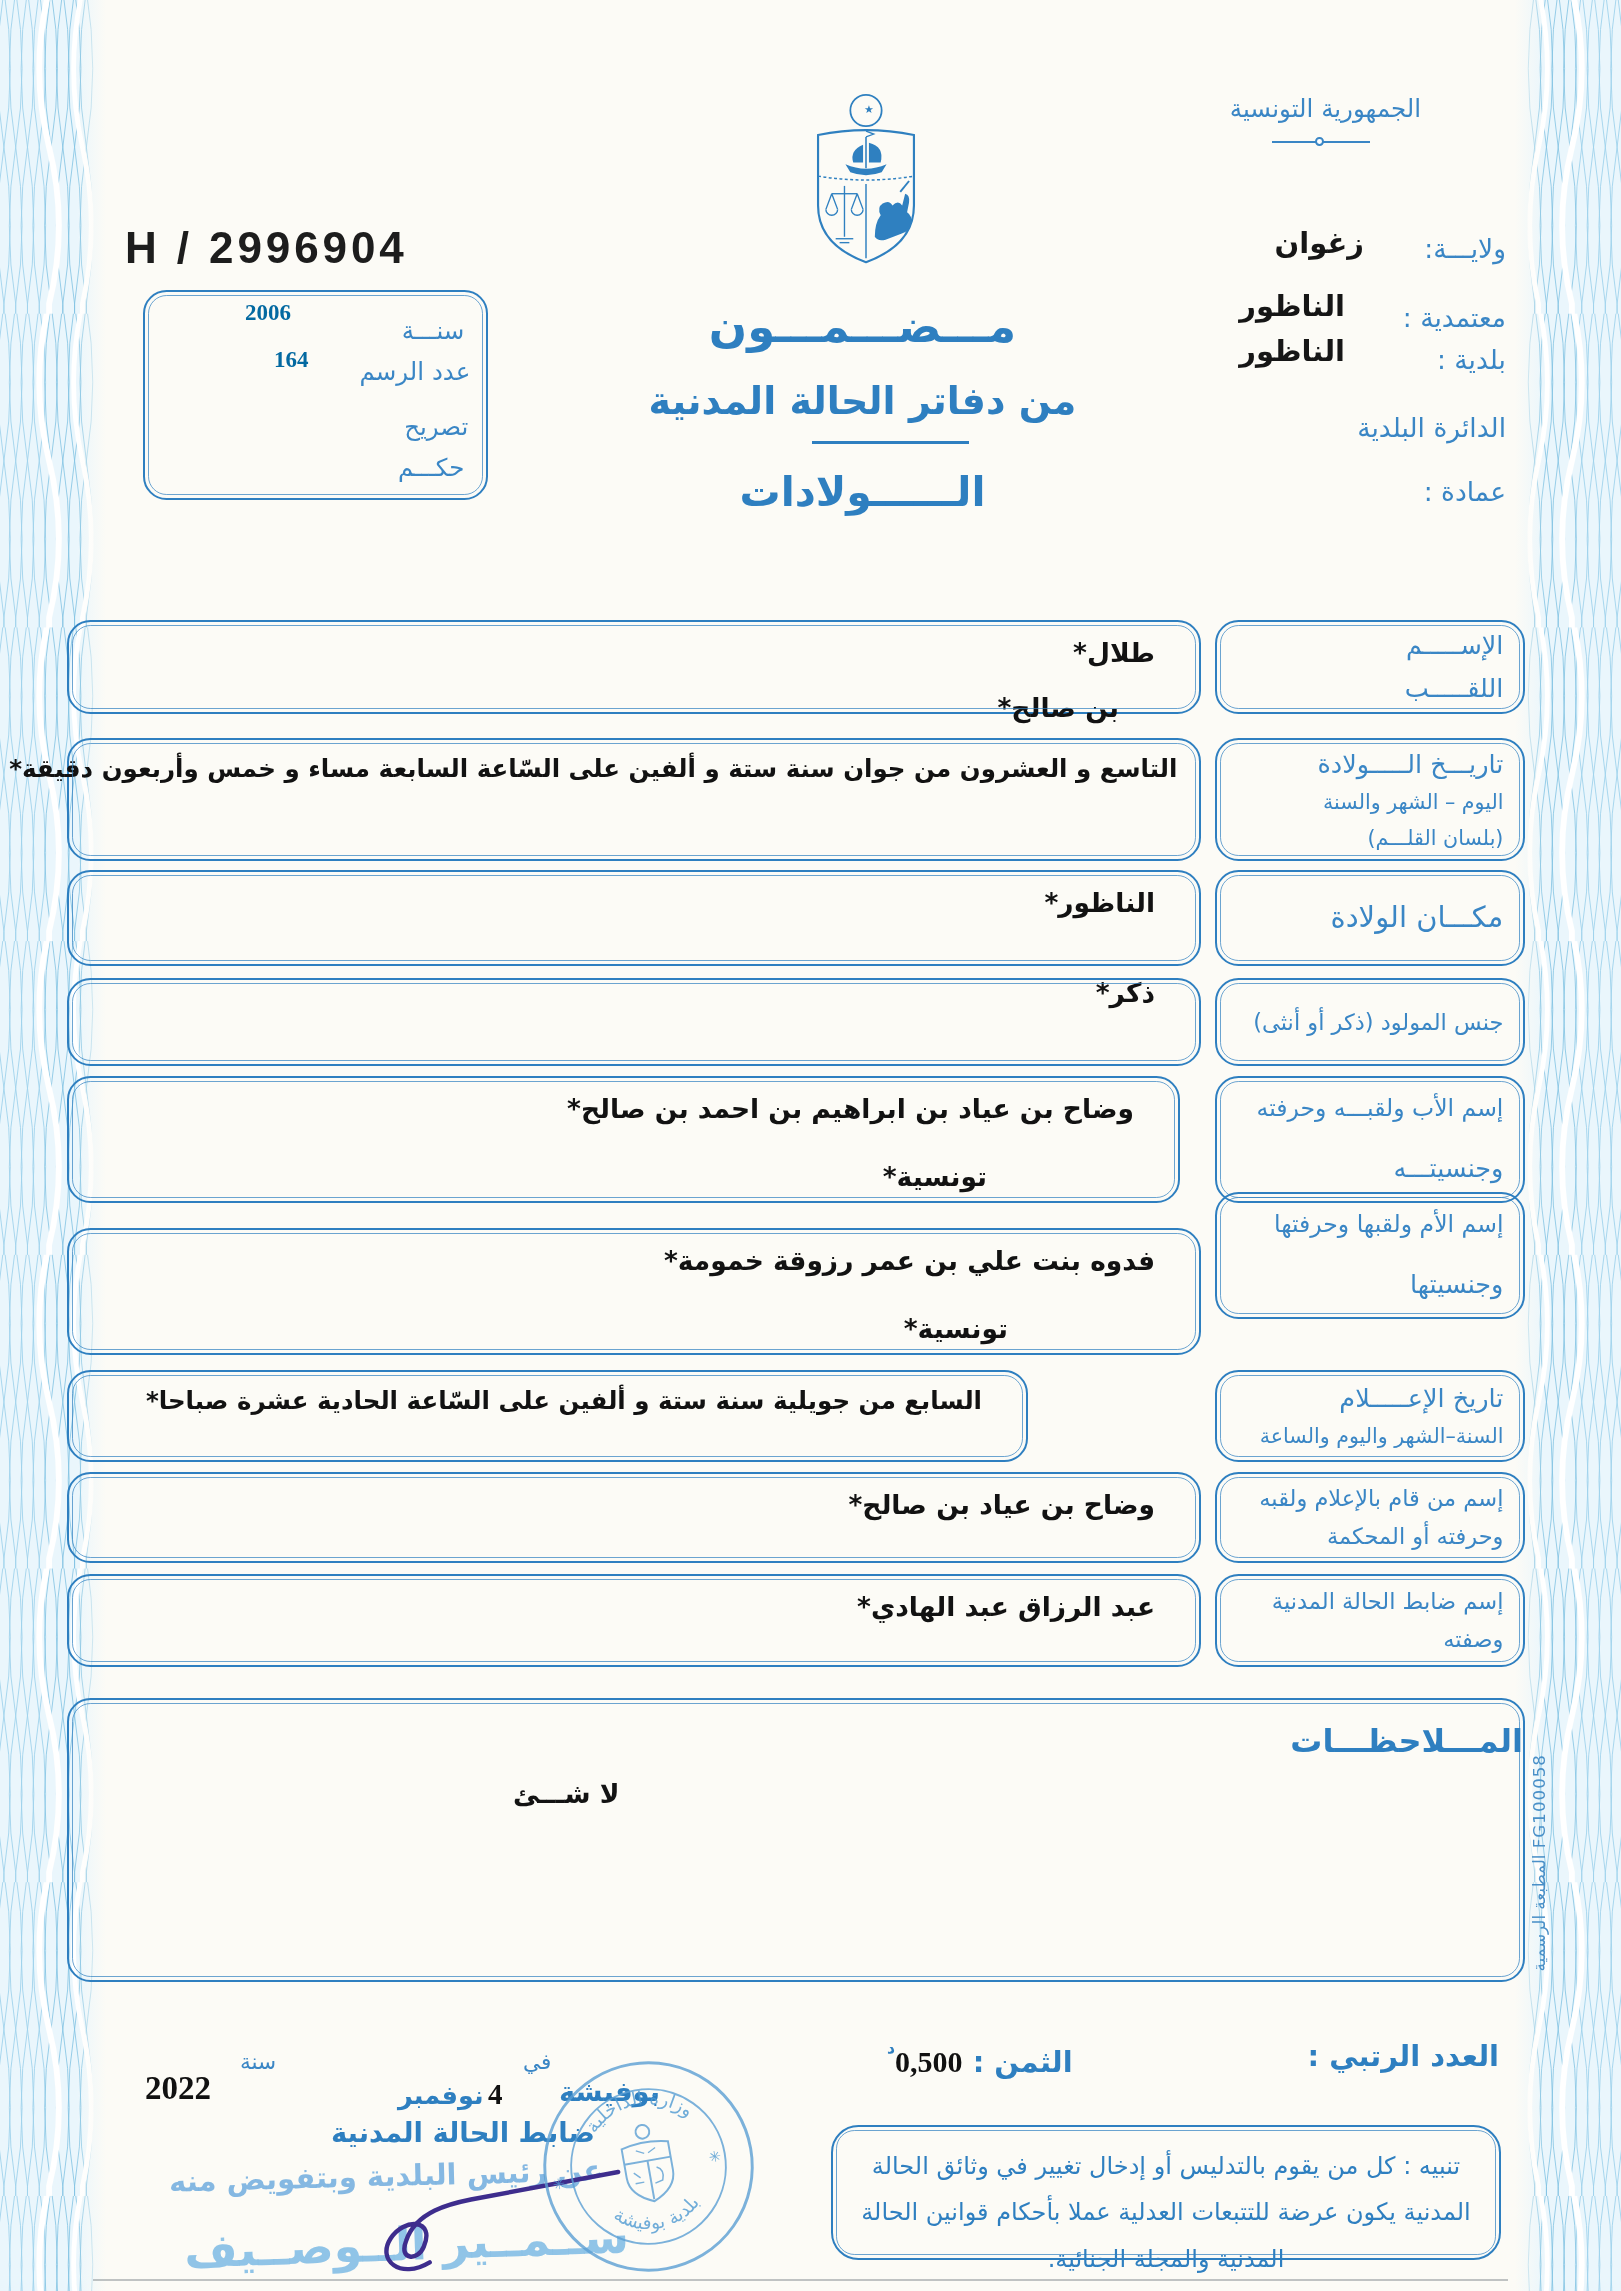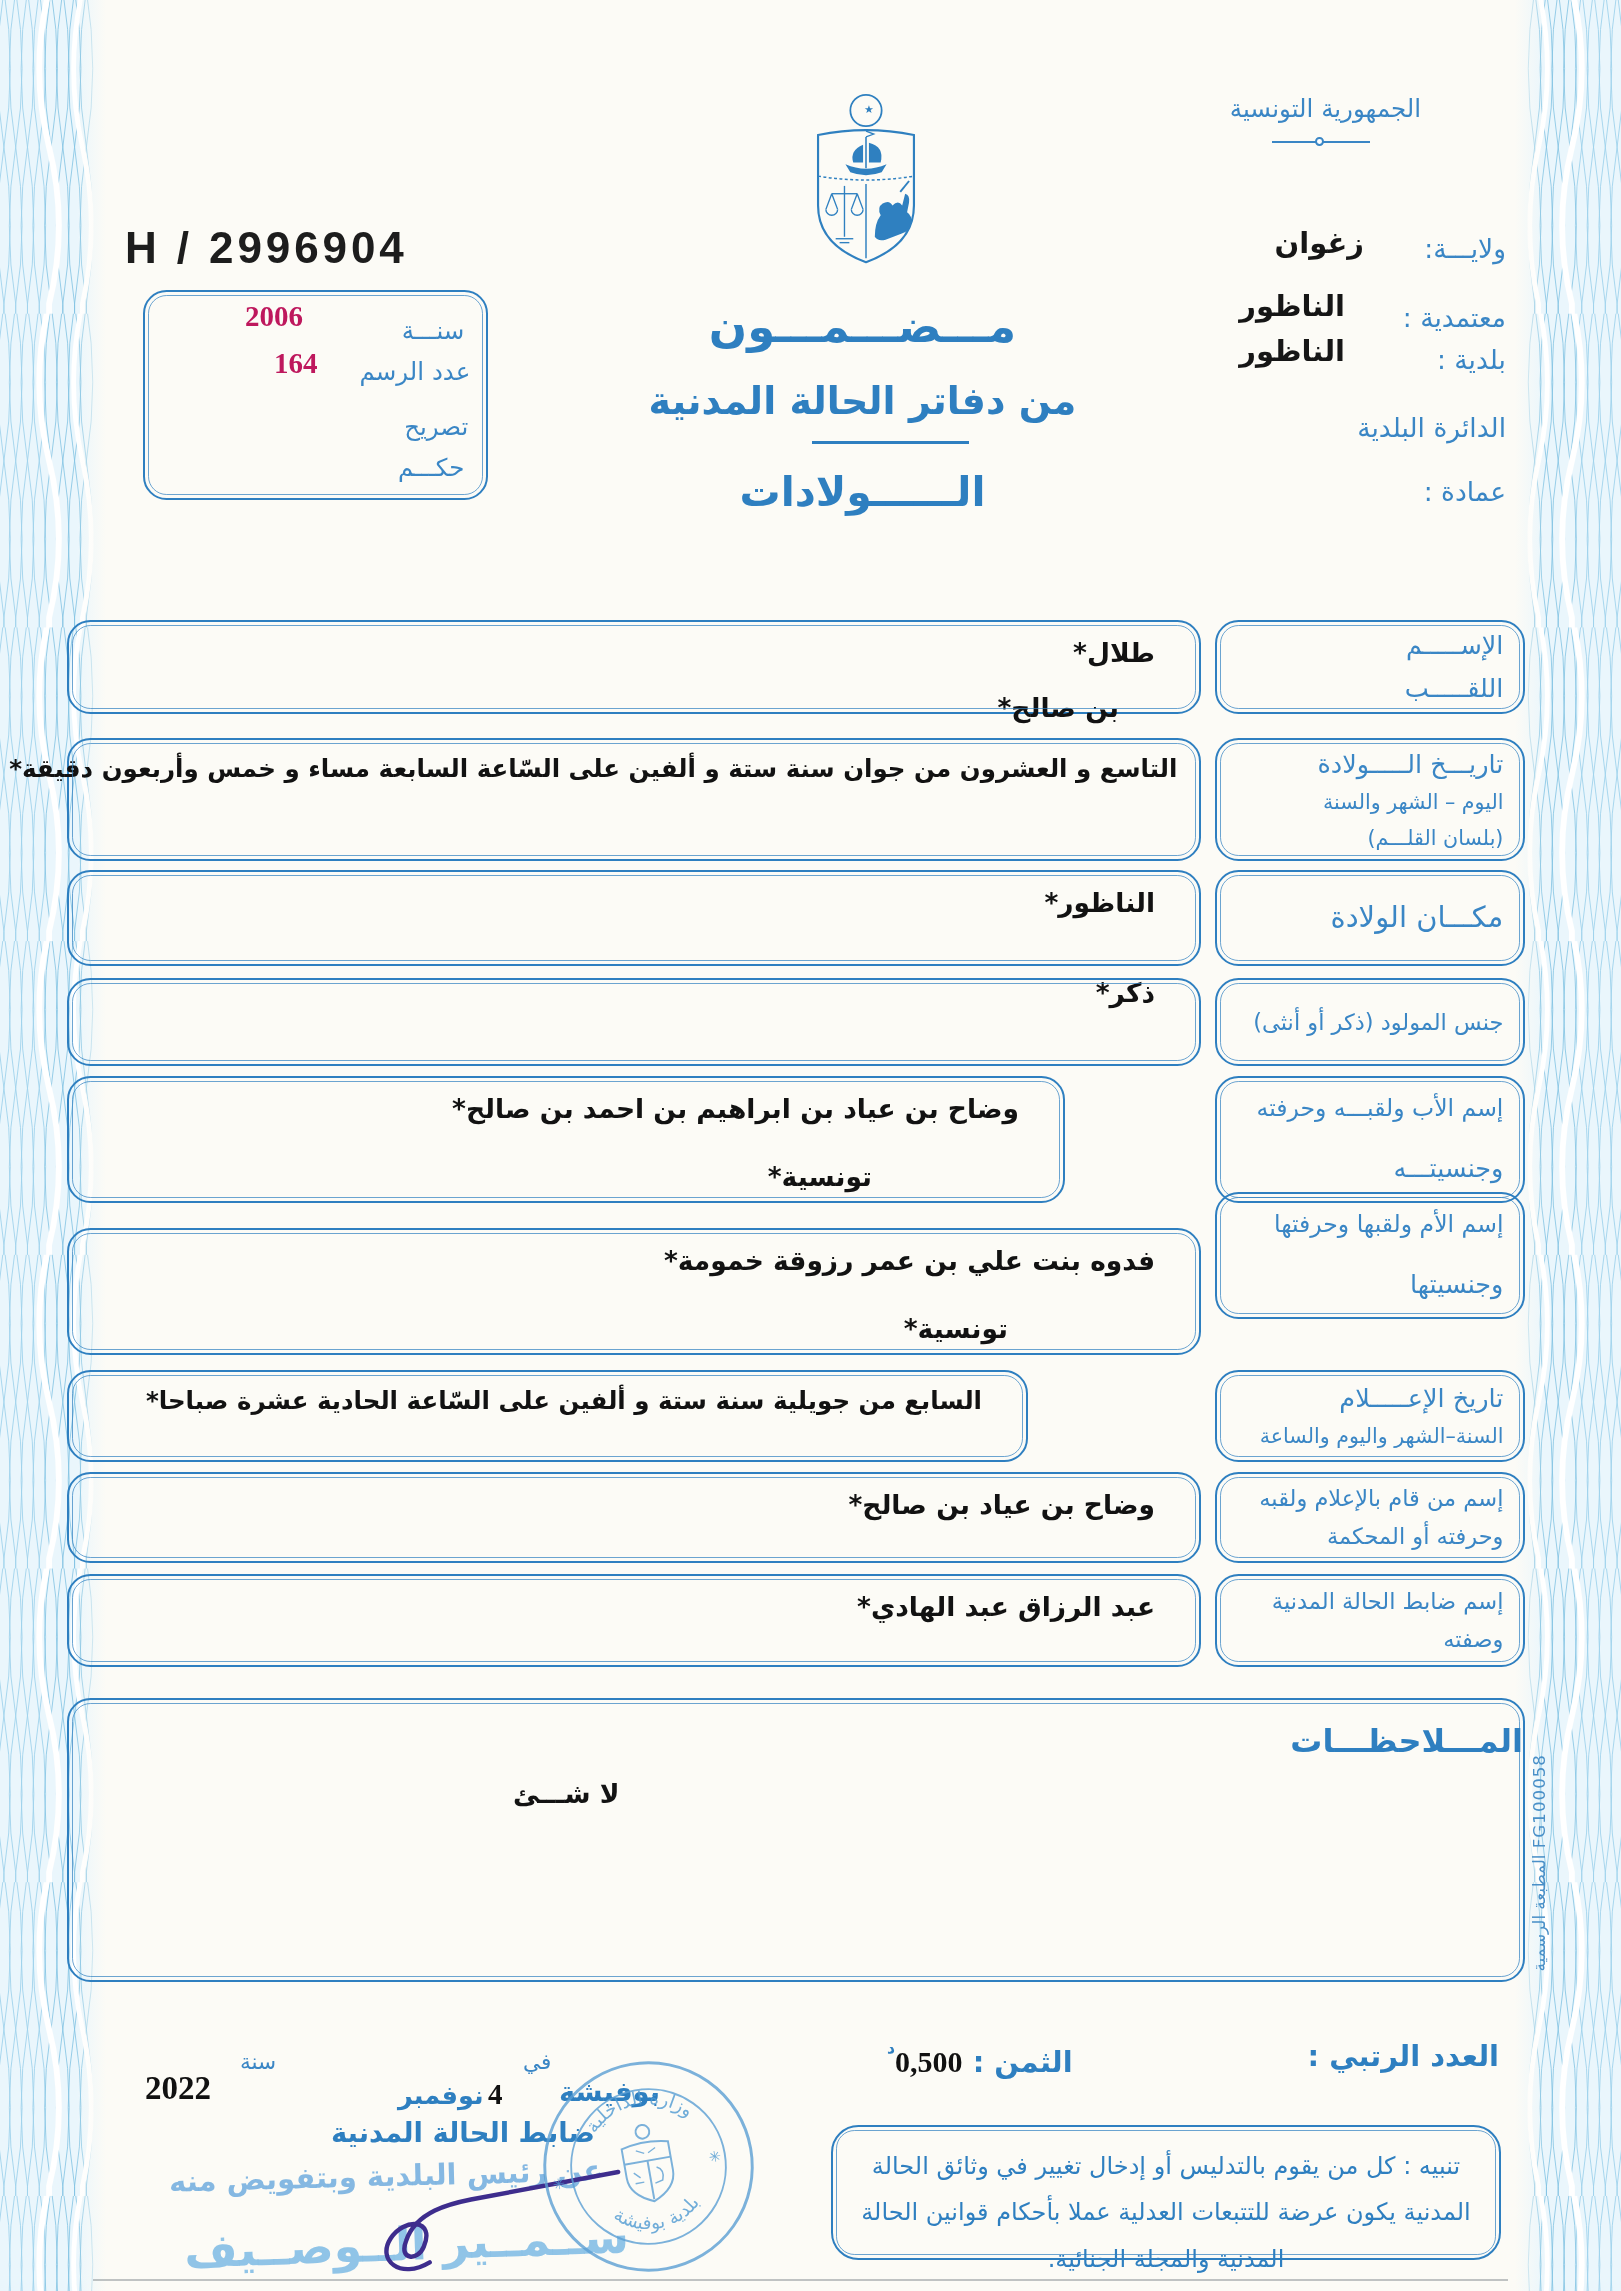--- a/index.html
+++ b/index.html
@@ -27,21 +27,21 @@
   .fld-label{color:var(--lblblue);font-size:26.5px;white-space:nowrap}
   .fld-value{color:var(--black);font-weight:700;font-size:29px;white-space:nowrap}
   .serial{font-family:"Liberation Sans",sans-serif;font-weight:700;font-size:44px;
           letter-spacing:3.9px;color:#1d1d1d;direction:ltr;white-space:nowrap}
   
   .dbox{position:absolute;border:2.5px solid var(--blue);border-radius:23.5px}
   .dbox::before{content:"";position:absolute;inset:2.9px;border:1.3px solid var(--blue);
                 border-radius:18.6px;opacity:.7;pointer-events:none}
   
   .reg-lbl{position:absolute;color:var(--lblblue);font-size:24.5px;white-space:nowrap}
-  .reg-val{position:absolute;font-family:"Liberation Serif",serif;font-weight:700;font-size:29px;color:#be185d}
+  .reg-val{position:absolute;font-family:"Liberation Serif",serif;font-weight:700;font-size:23px;color:#0369a1}
   
   .title-block{text-align:center;color:var(--blue)}
   .title-l1{font-size:45px;font-weight:700}
   .title-l2{font-size:38px;font-weight:700;margin-top:25.5px}
   .title-l3{font-size:41px;font-weight:700;margin-top:45px}
   .title-underline{position:absolute;background:var(--blue);height:3.4px}
   
   .val-box{padding:9.8px 44px 0 19.6px;text-align:right}
   .vline{font-weight:700;font-size:26.5px;color:#121212;line-height:1.55}
   .v-nowrap{white-space:nowrap;font-size:24.5px;letter-spacing:-0.2px}
@@ -206,21 +206,21 @@
     <div class="lline" style="font-size:29px">مكـــان الولادة</div>
   </div>
 
   <div class="dbox val-box" style="left:67px;top:978px;width:1134px;height:88px">
     <div class="vline v-up">ذكر*</div>
   </div>
   <div class="dbox lbl-box" style="left:1215px;top:978px;width:310px;height:88px">
     <div class="lline sub" style="font-size:22.5px">جنس المولود (ذكر أو أنثى)</div>
   </div>
 
-  <div class="dbox val-box" style="left:67px;top:1076px;width:998px;height:127px">
+  <div class="dbox val-box" style="left:67px;top:1076px;width:1113px;height:127px">
     <div class="vline">وضاح بن عياد بن ابراهيم بن احمد بن صالح*</div>
     <div class="vline mr150">تونسية*</div>
   </div>
   <div class="dbox lbl-box spread" style="left:1215px;top:1076px;width:310px;height:127px">
     <div class="lline sub" style="font-size:23.5px">إسم الأب ولقبـــه وحرفته</div>
     <div class="lline">وجنسيتـــه</div>
   </div>
 
   <div class="dbox val-box" style="left:67px;top:1228px;width:1134px;height:127px">
     <div class="vline">فدوه بنت علي بن عمر رزوقة خمومة*</div>

